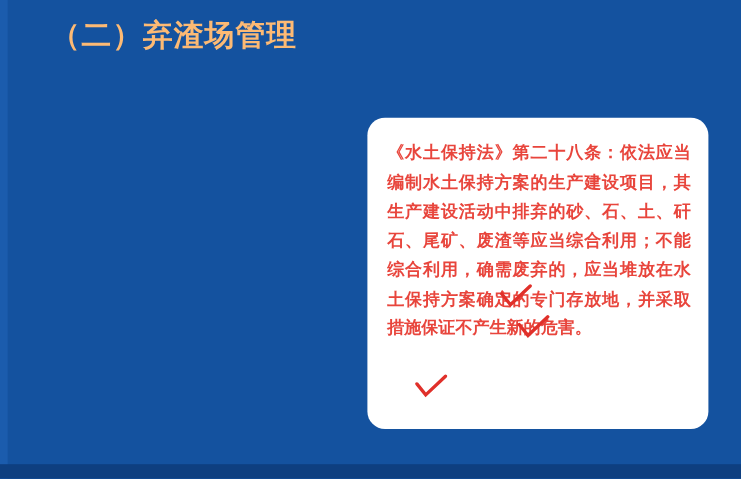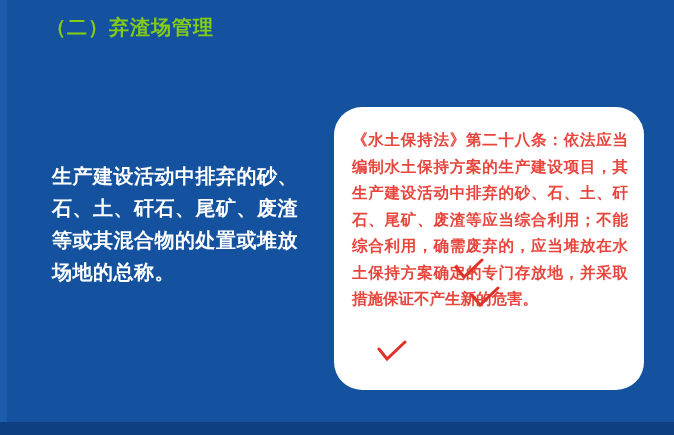--- a/index.html
+++ b/index.html
@@ -37,23 +37,23 @@
     bottom: 0;
     width: 674px;
     height: 13px;
     background: #0e3f80;
   }
 
   .title {
     position: absolute;
     left: 46px;
     top: 14px;
-    font-size: 20px;
+    font-size: 27px;
     font-weight: bold;
-    color: #84cc16;
+    color: #fdba74;
     letter-spacing: 1px;
     white-space: nowrap;
   }
   .subtitle {
     position: absolute;
     left: 52px;
     top: 86px;
     font-size: 22px;
     font-weight: bold;
     color: #ffffff;
@@ -72,21 +72,21 @@
     letter-spacing: 0.5px;
   }
 
   .card {
     position: absolute;
     left: 334px;
     top: 107px;
     width: 310px;
     height: 283px;
     background: #ffffff;
-    border-radius: 28px;
+    border-radius: 16px;
   }
   .card-text {
     position: absolute;
     left: 18px;
     top: 20px;
     width: 276px;
     font-size: 15.5px;
     line-height: 26.5px;
     color: #e8453c;
     font-weight: bold;
@@ -108,21 +108,20 @@
 </head>
 <body>
 
 <div class="slide">
 
   <div class="edge-strip"></div>
 
   <div class="title">（二）弃渣场管理</div>
 
 
-  <div class="body-text">生产建设活动中排弃的砂、石、土、矸石、尾矿、废渣等或其混合物的处置或堆放场地的总称。</div>
 
   <div class="card">
     <div class="card-text">《水土保持法》第二十八条：依法应当编制水土保持方案的生产建设项目，其生产建设活动中排弃的砂、石、土、矸石、尾矿、废渣等应当综合利用；不能综合利用，确需废弃的，应当堆放在水土保持方案确定的专门存放地，并采取措施保证不产生新的危害。</div>
   </div>
 
   <div class="check check-1">
     <svg width="30" height="22" viewBox="0 0 30 22">
       <path d="M2 9 L10 19 L28 2" stroke="#e0302a" stroke-width="3" fill="none" stroke-linecap="round"></path>
     </svg>
   </div>

